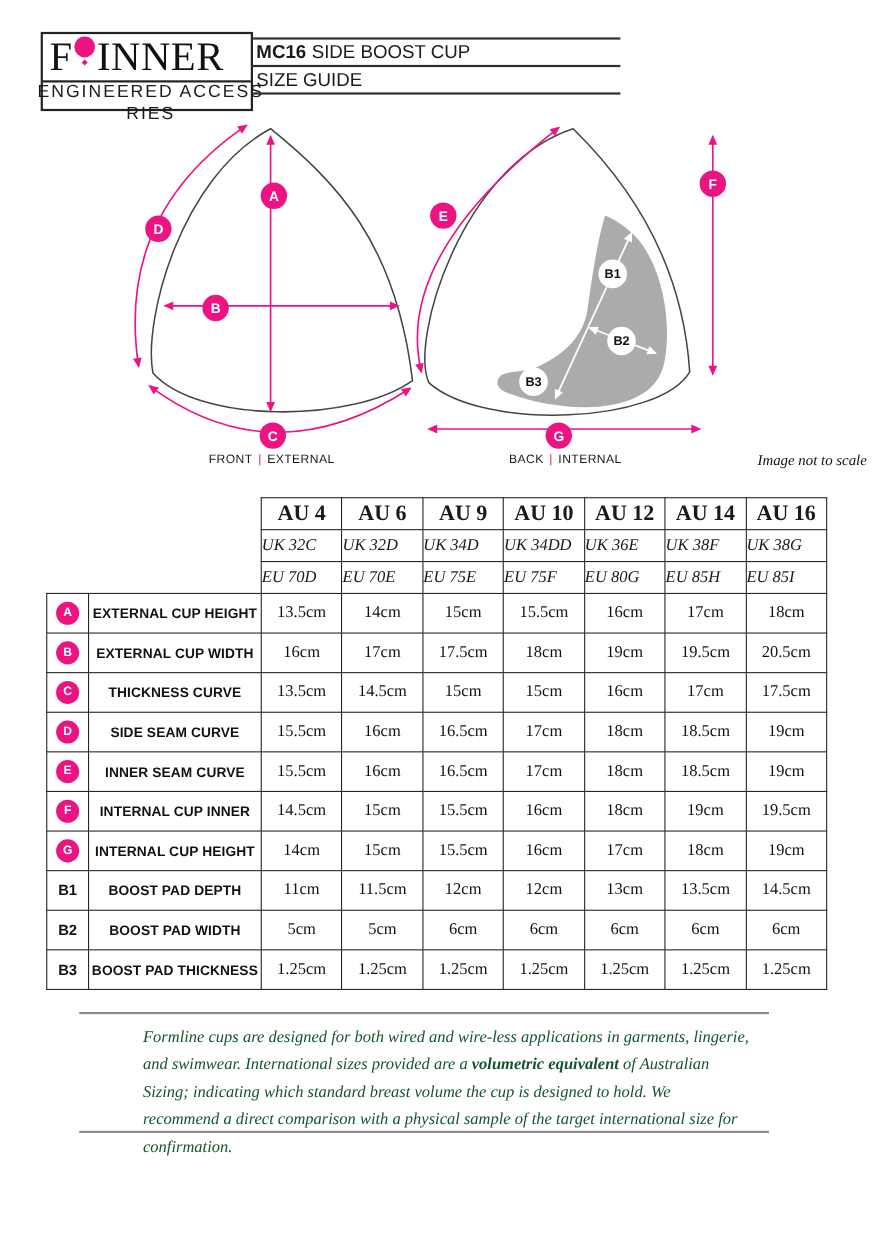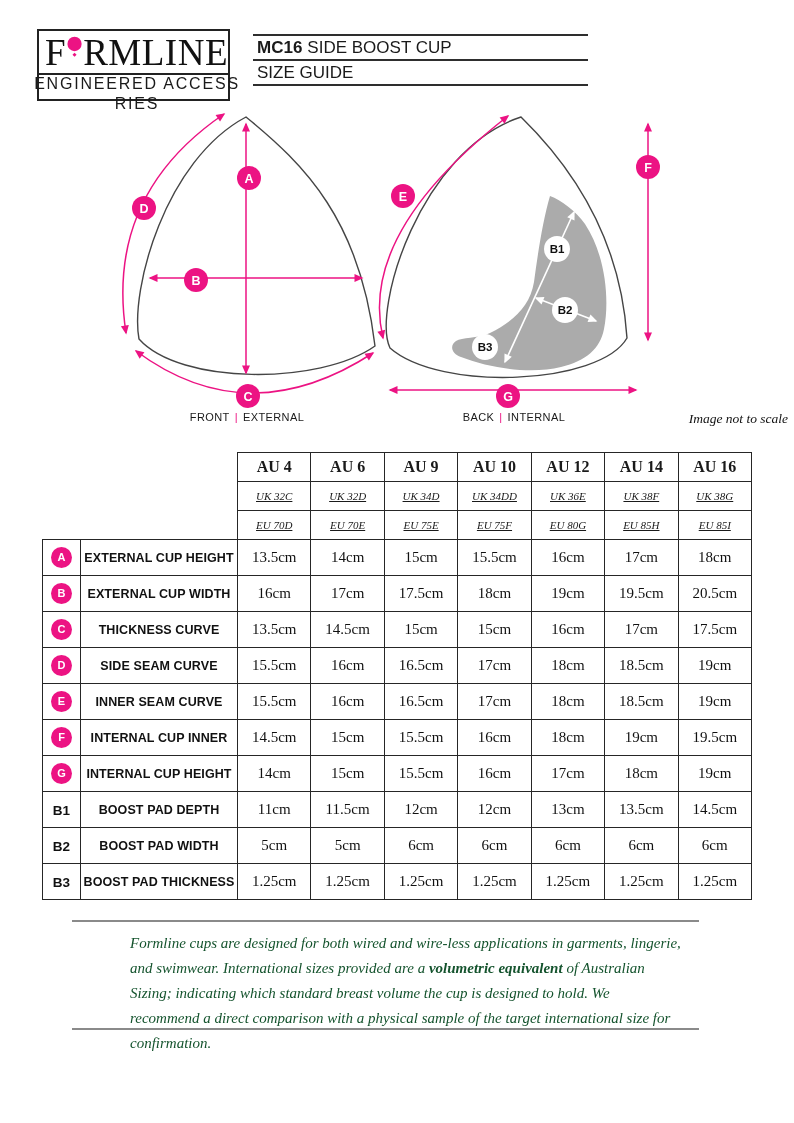--- a/index.html
+++ b/index.html
@@ -11,21 +11,21 @@
             border:2px solid #222;box-sizing:border-box;background:#fff;}
   .logo-main{height:42px;display:flex;align-items:center;padding-left:6px;
              font-family:"Liberation Serif",serif;font-size:37px;font-weight:400;
              letter-spacing:0.5px;color:#111;white-space:nowrap;}
   .logo-main .balloon{margin:2px 1px 0 1px;align-self:flex-start;}
   .logo-tag{border-top:2px solid #222;height:24px;display:flex;align-items:center;
             padding-left:7px;font-size:16px;letter-spacing:1.8px;color:#1a1a1a;white-space:nowrap;flex-direction:column;}
   .logo-tag .tagdot{margin:0 1px 2px 1px;}
 
   
-  .title-block{position:absolute;left:253px;top:34px;width:335px;}
+  .title-block{position:absolute;left:229px;top:34px;width:335px;}
   .rule{border-top:2px solid #2e2e2e;height:0;}
   .trow{height:23px;line-height:23px;font-size:17px;padding-left:4px;white-space:nowrap;}
   .trow .bold{font-weight:bold;margin-right:5px;}
 
   
   .diagram{position:absolute;left:0;top:100px;}
   .cup{fill:#ffffff;stroke:#454545;stroke-width:1.4;}
   .pad{fill:#ABABAB;stroke:none;}
   .parrow{stroke:#EC1383;stroke-width:1.5;fill:none;}
   .warrow{stroke:#ffffff;stroke-width:1.6;fill:none;}
@@ -37,22 +37,22 @@
   .cap .pink{fill:#EC1383;}
   .note{font-family:"Liberation Serif",serif;font-style:italic;font-size:13.5px;fill:#111;text-anchor:end;}
 
   
   table.size{position:absolute;left:42px;top:452px;width:710px;border-collapse:collapse;
              table-layout:fixed;}
   table.size th,table.size td{border:1px solid #262626;padding:0;vertical-align:middle;}
   table.size .ghost{border:none;background:transparent;}
   tr.hr{height:29px;}
   tr.br{height:36px;}
-  .au{font-family:"Liberation Serif",serif;font-weight:bold;font-size:16px;text-align:center;}
-  .uke{font-family:"Liberation Serif",serif;font-style:italic;font-size:11px;text-align:center;font-weight:normal;text-decoration:underline;}
+  .au{font-family:"Liberation Serif",serif;font-weight:bold;font-size:20px;text-align:center;}
+  .uke{font-family:"Liberation Serif",serif;font-style:italic;font-size:15px;text-align:left;font-weight:normal;}
   .vcell{font-family:"Liberation Serif",serif;font-size:15px;text-align:center;color:#111;}
   .lcell{font-size:12.5px;font-weight:bold;padding-left:13px;letter-spacing:0.1px;color:#111;text-align:center;}
   .bcell{text-align:center;}
   .badge-circle{display:inline-block;width:21px;height:21px;border-radius:50%;background:#EC1383;
                 color:#fff;font-size:11px;font-weight:bold;line-height:21px;text-align:center;}
   .badge-plain{font-size:13.5px;font-weight:bold;color:#111;}
 
   
   .footer{position:absolute;left:72px;top:920px;width:627px;height:110px;box-sizing:border-box;
           border-top:2px solid #8a8a8a;border-bottom:2px solid #8a8a8a;}
@@ -63,21 +63,21 @@
 </head>
 <body>
 
 <div class="logo-box">
   <div class="logo-main">
     <span>F</span>
     <svg class="balloon" width="20" height="30" viewBox="0 0 20 30">
       <ellipse cx="10" cy="9.6" rx="9.4" ry="9.6" fill="#EC1383"></ellipse>
       <path d="M10 21.2 L12.7 23.9 L10 26.6 L7.3 23.9 Z" fill="#EC1383"></path>
     </svg>
-    <span>RMLINE</span>
+    <span>INNER</span>
   </div>
   <div class="logo-tag">
     <span>ENGINEERED ACCESS</span>
     <svg class="tagdot" width="9" height="14" viewBox="0 0 9 14">
       <circle cx="4.5" cy="4.6" r="4.4" fill="#EC1383"></circle>
       <path d="M4.5 10 L6.3 11.8 L4.5 13.6 L2.7 11.8 Z" fill="#EC1383"></path>
     </svg>
     <span>RIES</span>
   </div>
 </div>

